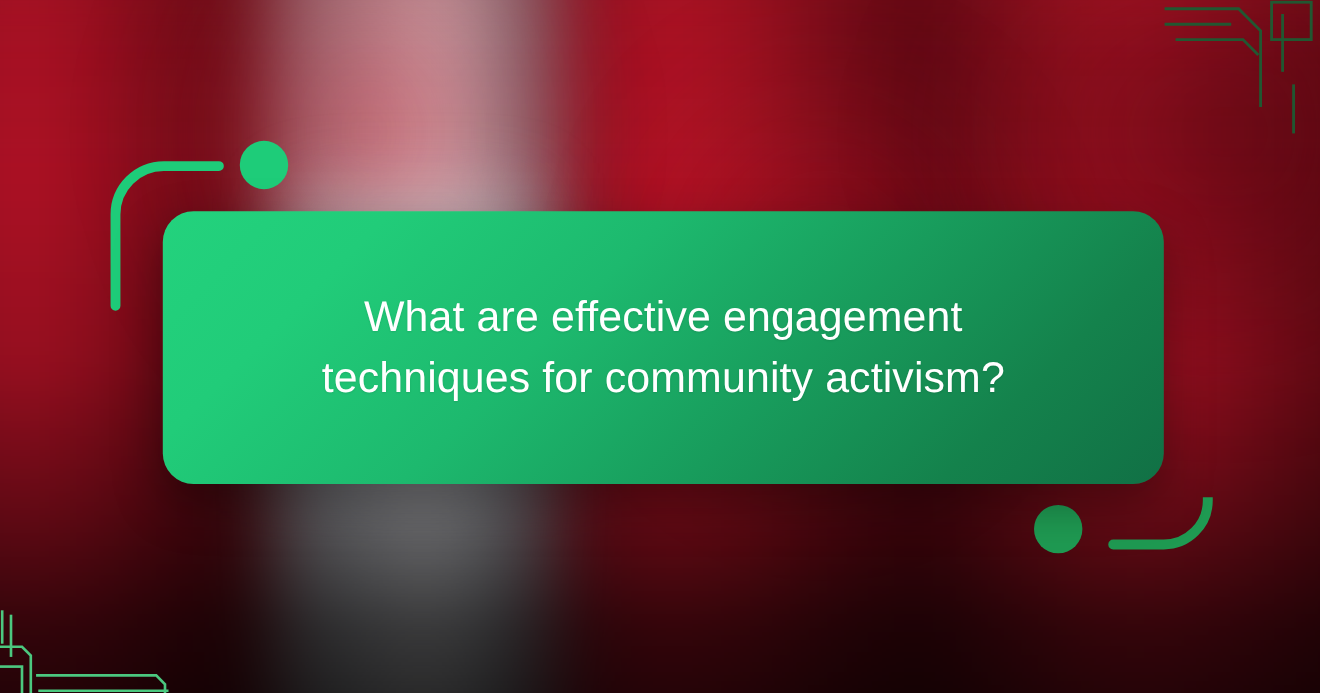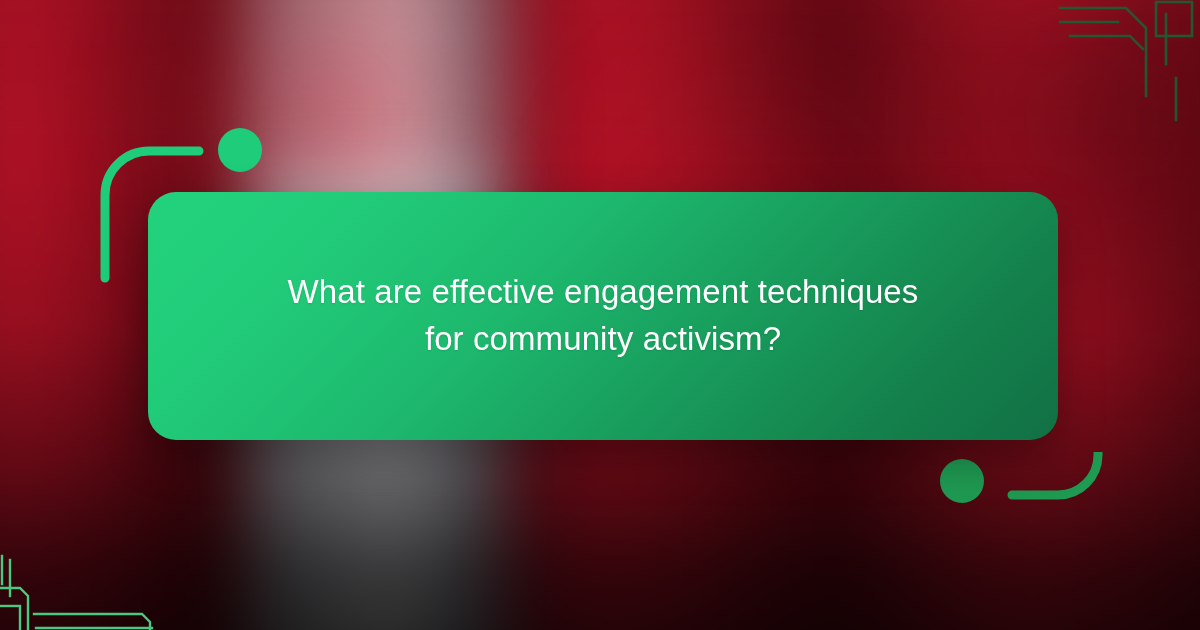--- a/index.html
+++ b/index.html
@@ -127,21 +127,21 @@
     box-shadow: 0 18px 44px rgba(0,0,0,0.34);
     display: flex;
     align-items: center;
     justify-content: center;
     box-sizing: border-box;
     padding: 22px 58px;
   }
   .card-text {
     margin: 0;
     color: #ffffff;
-    font-size: 33px;
+    font-size: 39px;
     line-height: 1.42;
     font-weight: 300;
     letter-spacing: 0.1px;
     text-align: center;
     text-shadow: 0 1px 2px rgba(0,0,0,0.10);
     max-width: 640px;
   }
 </style>
 </head>
 <body>

